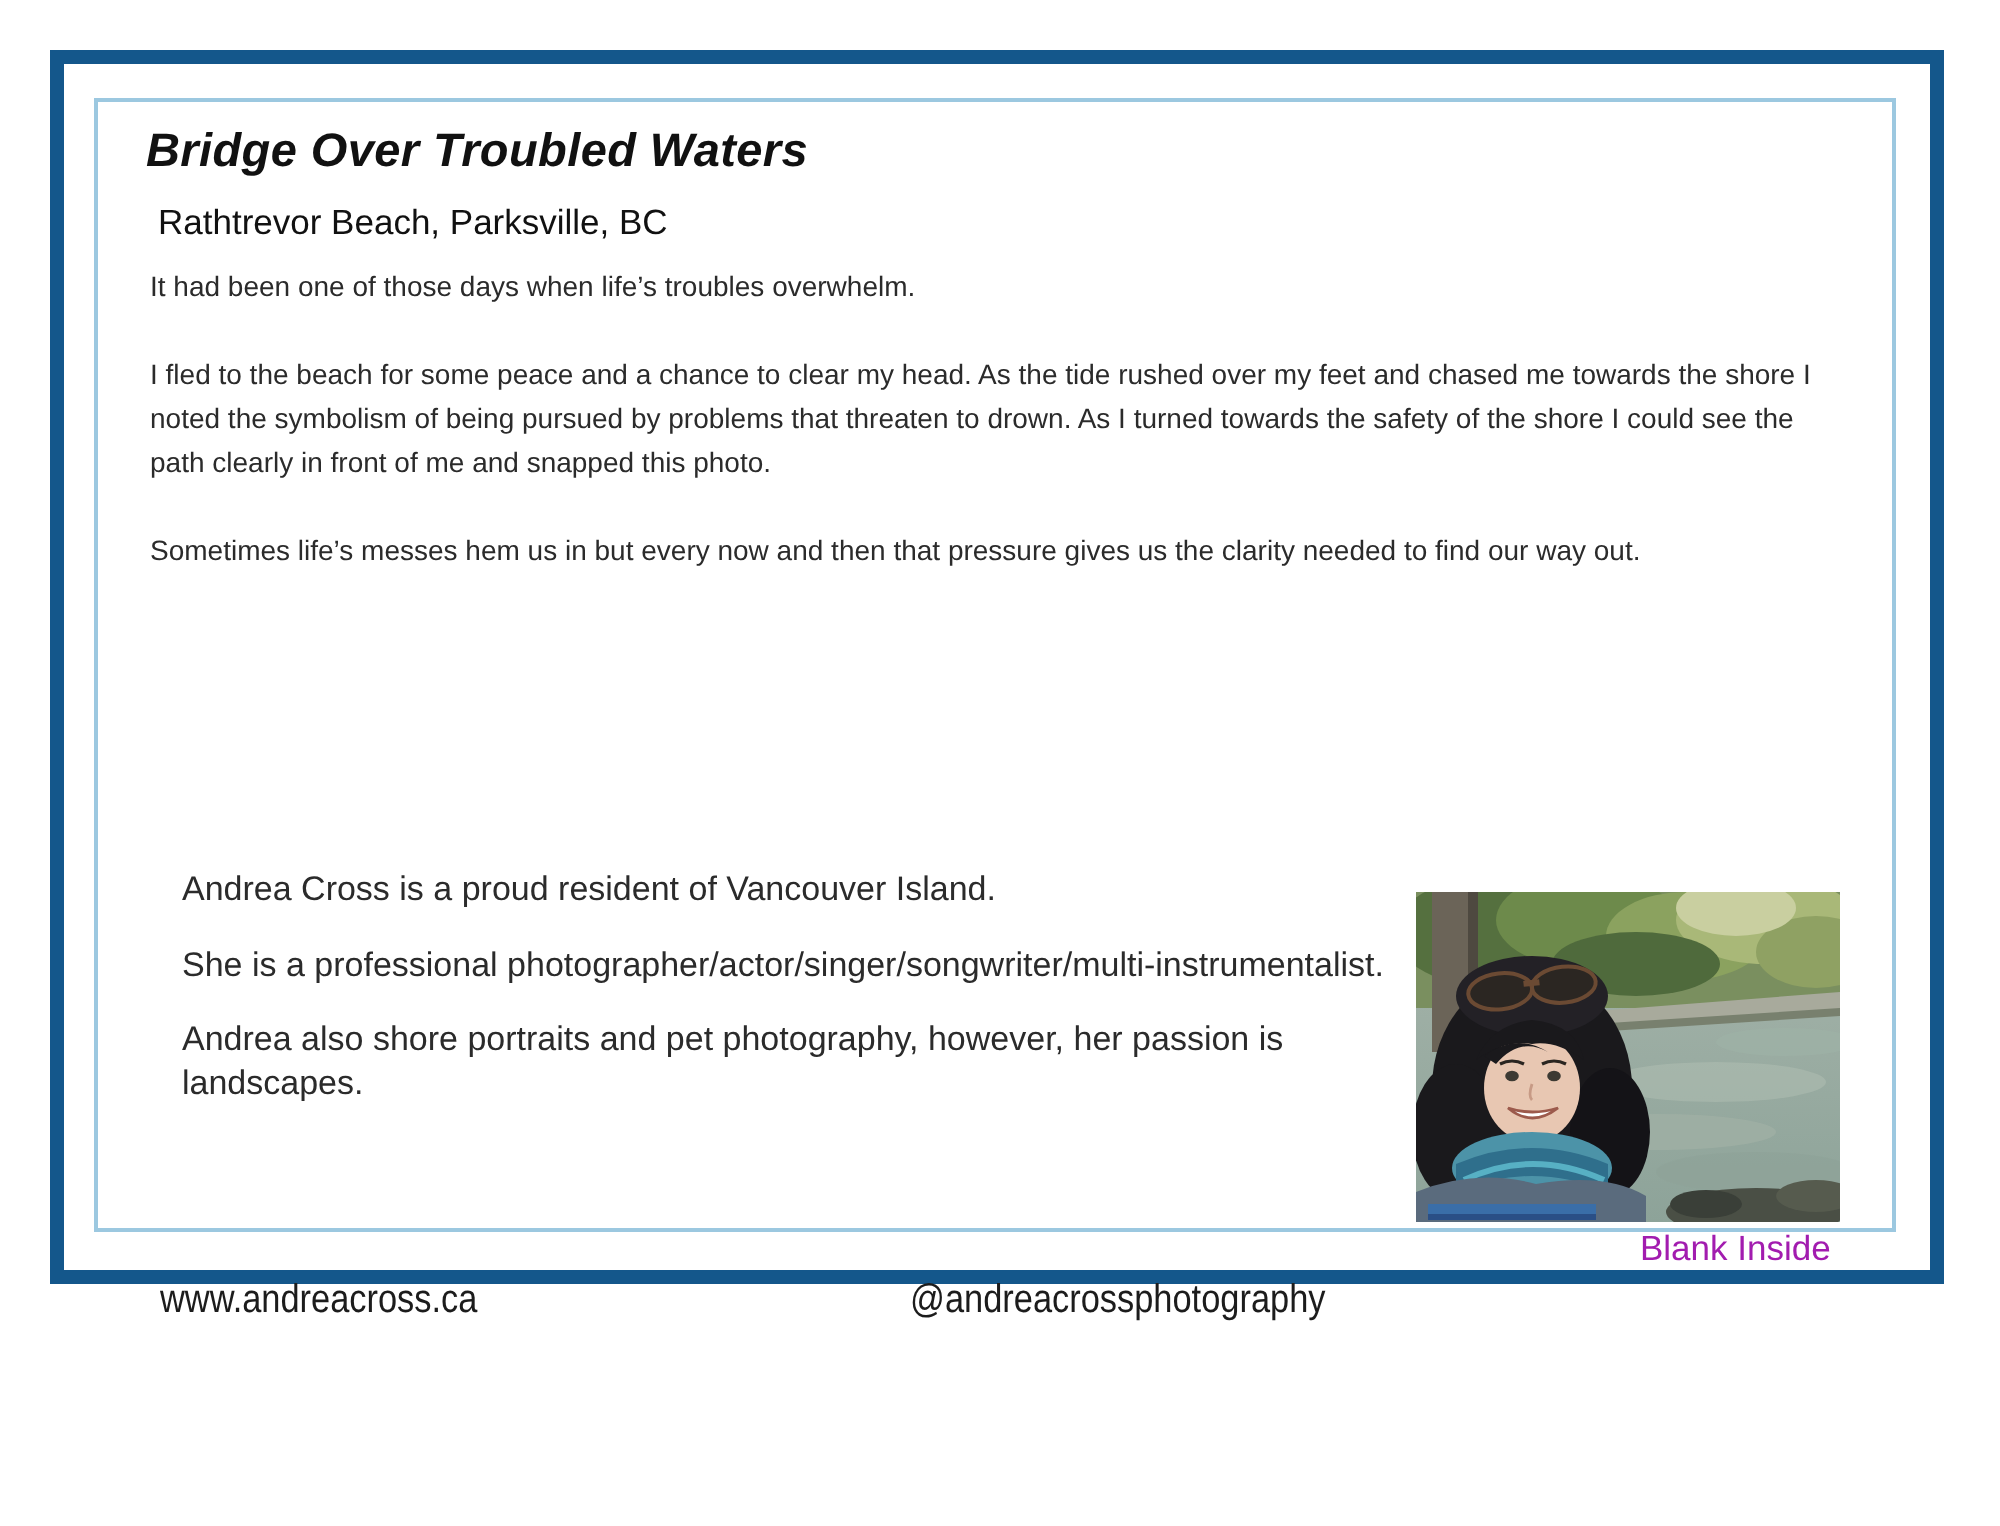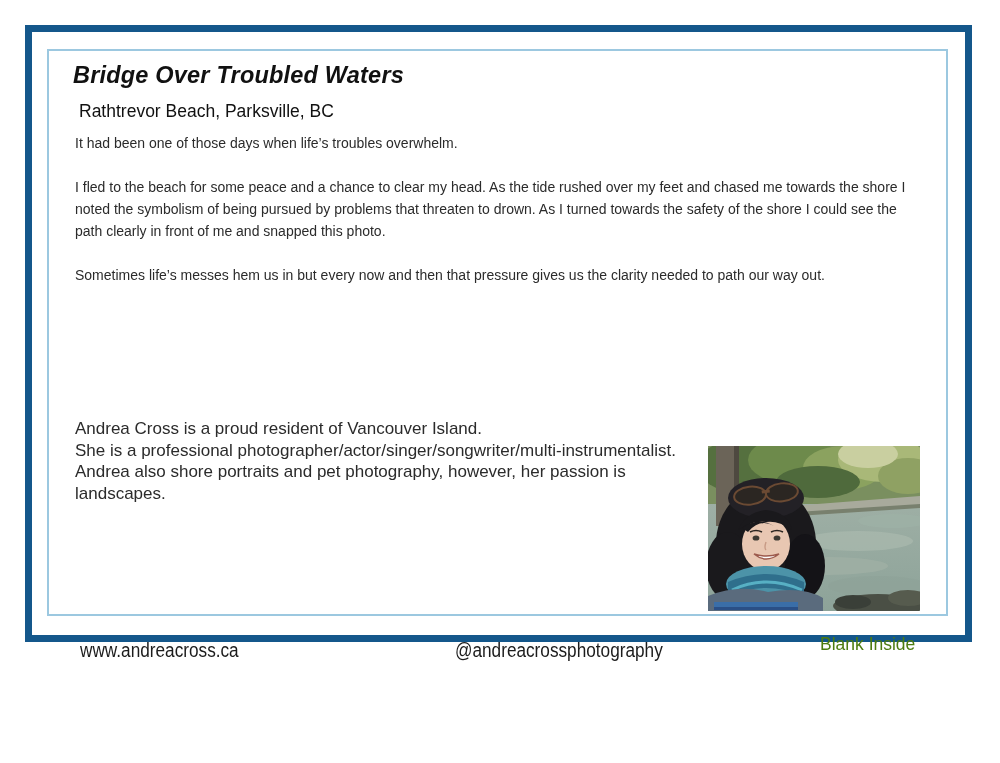--- a/index.html
+++ b/index.html
@@ -58,21 +58,21 @@
   }
   .story p { margin: 0 0 22px 0; }
   .bio {
     position: absolute;
     left: 75px; top: 418px;
     width: 640px;
     font-size: 17px;
     line-height: 21.6px;
     color: #2b2b2b;
   }
-  .bio p { margin: 0; }
+  .bio p { margin: 16px; }
   .author-photo {
     position: absolute;
     left: 708px; top: 446px;
     width: 212px; height: 165px;
     overflow: hidden;
     background: #98ab9f;
   }
   .author-photo svg { display: block; }
   .footer-website, .footer-instagram {
     position: absolute;
@@ -80,41 +80,41 @@
     font-size: 20px;
     color: #1c1c1c;
     transform: scaleX(0.86);
     transform-origin: left center;
     white-space: nowrap;
   }
   .footer-website { left: 80px; }
   .footer-instagram { left: 455px; }
   .footer-blank {
     position: absolute;
-    top: 634px; left: 820px;
+    top: 614px; left: 820px;
     font-size: 17.5px;
-    color: #4d7c0f;
+    color: #a21caf;
     white-space: nowrap;
   }
 </style>
 </head>
 <body>
 
 <div class="stage">
 
   <div class="frame-outer"></div>
   <div class="frame-inner"></div>
 
   <div class="card-title">Bridge Over Troubled Waters</div>
   <div class="card-location">Rathtrevor Beach, Parksville, BC</div>
 
   <div class="story">
     <p>It had been one of those days when life’s troubles overwhelm.</p>
     <p>I fled to the beach for some peace and a chance to clear my head. As the tide rushed over my feet and chased me towards the shore I noted the symbolism of being pursued by problems that threaten to drown. As I turned towards the safety of the shore I could see the path clearly in front of me and snapped this photo.</p>
-    <p>Sometimes life’s messes hem us in but every now and then that pressure gives us the clarity needed to path our way out.</p>
+    <p>Sometimes life’s messes hem us in but every now and then that pressure gives us the clarity needed to find our way out.</p>
   </div>
 
   <div class="bio">
     <p>Andrea Cross is a proud resident of Vancouver Island.</p>
     <p>She is a professional photographer/actor/singer/songwriter/multi-instrumentalist.</p>
     <p>Andrea also shore portraits and pet photography, however, her passion is landscapes.</p>
   </div>
 
   <div class="author-photo" role="img" aria-label="Selfie of Andrea Cross with dark hair, sunglasses on her head and a blue scarf, beside calm green-grey water with a forested shoreline">
     <svg width="212" height="165" viewBox="0 0 212 165" xmlns="http://www.w3.org/2000/svg">

